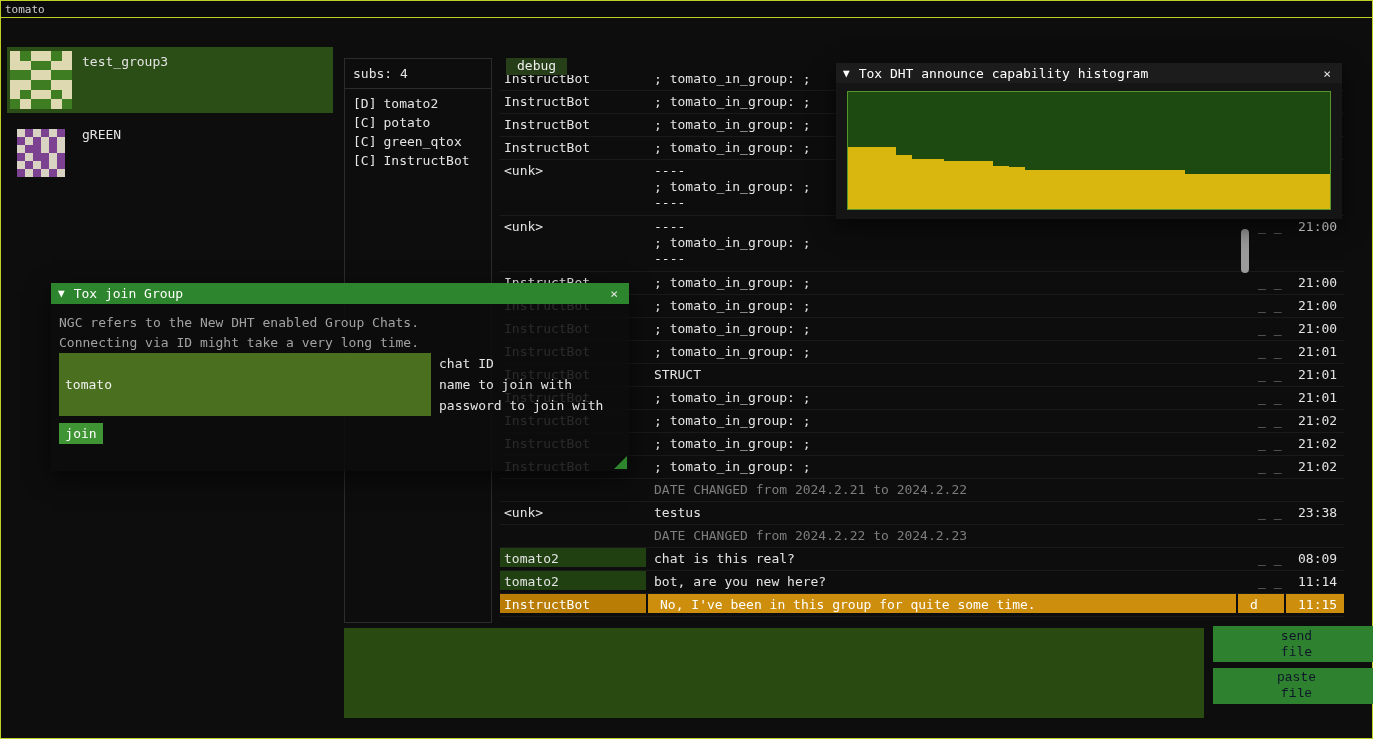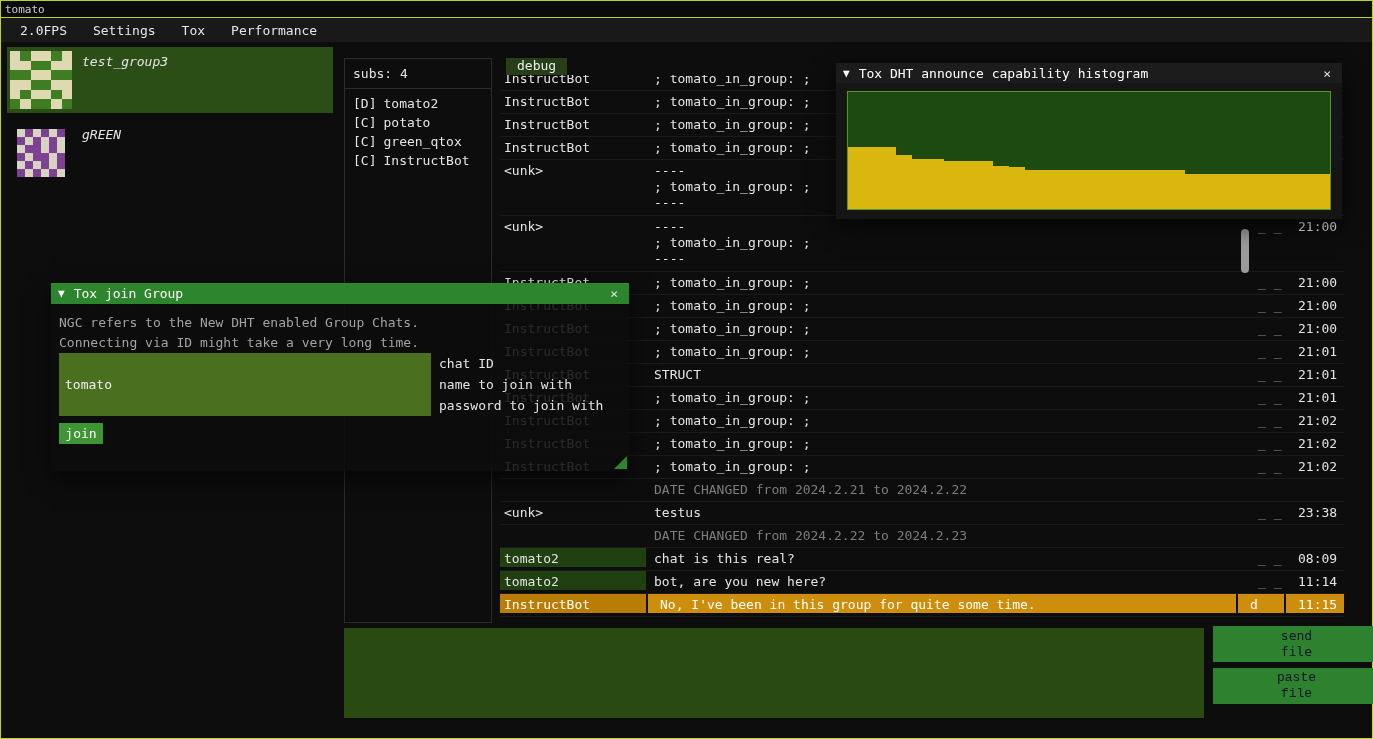--- a/index.html
+++ b/index.html
@@ -15,21 +15,21 @@
   .menu-items{display:flex;}
 
   
   .sidebar{position:absolute;left:6px;top:46px;width:326px;}
   .group-item{display:flex;margin-bottom:7px;padding:2px;min-height:62px;}
   .group-item.selected{background:#2b4e17;}
   .avatar-slot{width:64px;display:flex;align-items:center;justify-content:center;}
   .avatar{display:grid;grid-template-columns:repeat(6,1fr);grid-template-rows:repeat(6,1fr);}
   .group-item:nth-child(1) .avatar{width:62px;height:58px;}
   .group-item:nth-child(2) .avatar{width:48px;height:48px;}
-  .group-label{margin-left:9px;padding-top:5px;font-style:italic;}
+  .group-label{margin-left:9px;padding-top:5px;}
 
   
   .members-panel{position:absolute;left:343px;top:57px;width:148px;height:565px;border:1px solid #2c2c2c;box-sizing:border-box;}
   .members-header{padding:7px 8px 4px 8px;}
   .members-sep{height:1px;background:#2c2c2c;margin:3px 0 5px 0;}
   .member-row{padding:2px 8px;white-space:nowrap;}
   .m-prefix{margin-right:7px;}
 
   
   .chat-panel{position:absolute;left:497px;top:57px;width:846px;height:561px;overflow:hidden;}
@@ -78,28 +78,20 @@
 </style>
 </head>
 <body>
 
 <div class="app">
 
   <div class="titlebar">
     <span>tomato</span>
   </div>
 
-  <div class="menubar">
-    <div class="menu-item">2.0FPS</div>
-    <div class="menu-items">
-        <div class="menu-item">Settings</div>
-        <div class="menu-item">Tox</div>
-        <div class="menu-item">Performance</div>
-      </div>
-  </div>
 
   <div class="sidebar">
       <div class="group-item selected">
         <div class="avatar-slot">
           <div class="avatar">
             <div class="px" style="background: rgb(222, 217, 177);"></div>
             <div class="px" style="background: rgb(63, 125, 34);"></div>
             <div class="px" style="background: rgb(222, 217, 177);"></div>
             <div class="px" style="background: rgb(222, 217, 177);"></div>
             <div class="px" style="background: rgb(63, 125, 34);"></div>

